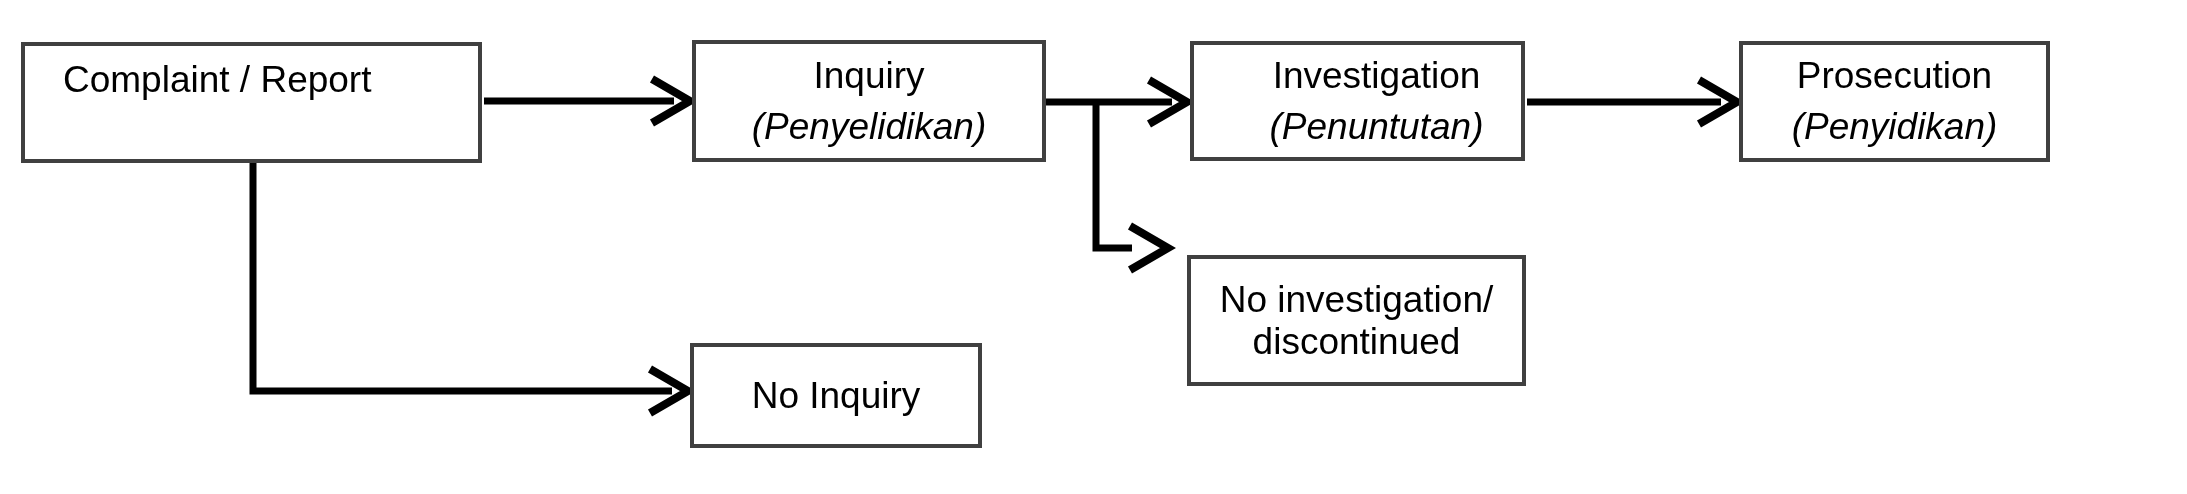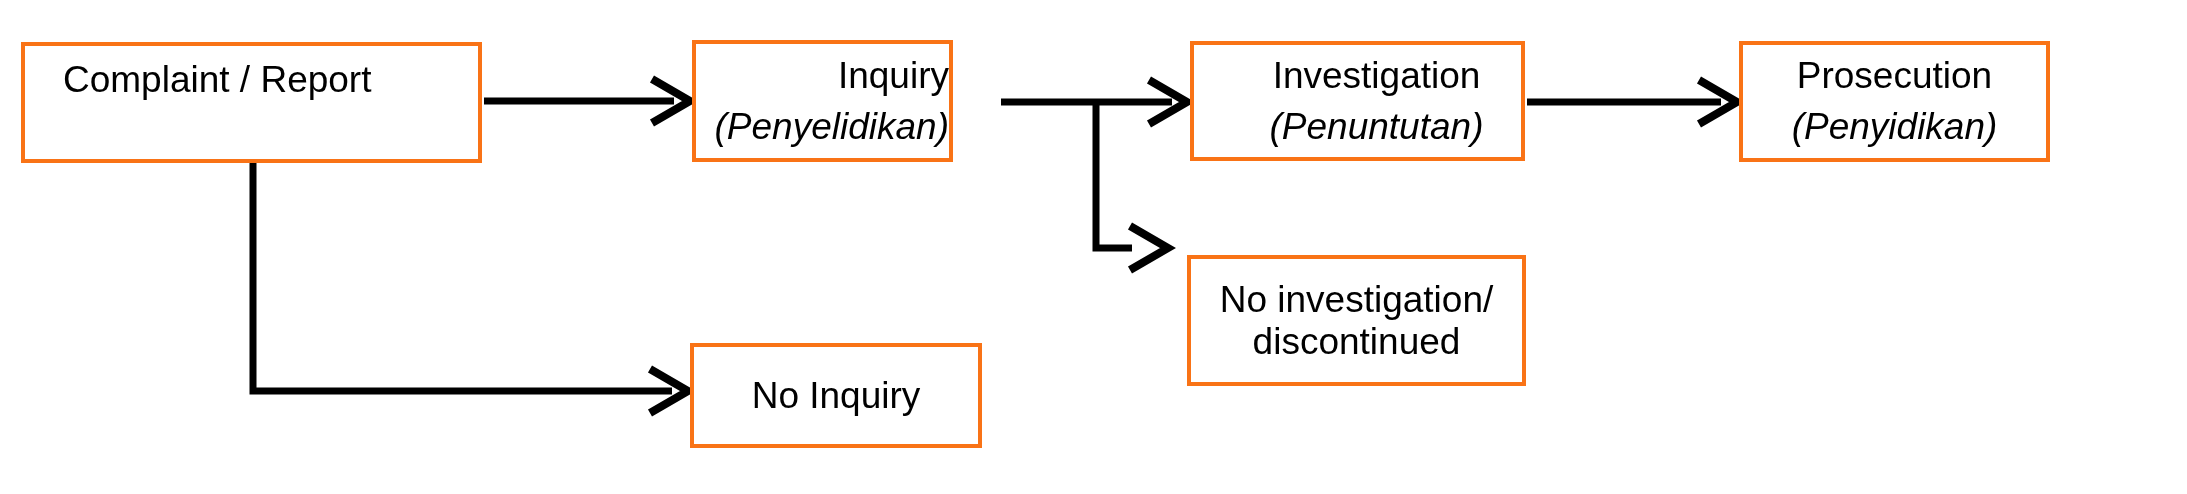--- a/index.html
+++ b/index.html
@@ -26,41 +26,41 @@
   }
   .arrows line, .arrows path, .arrows polyline {
     stroke: #000000;
     fill: none;
   }
   .shaft { stroke-width: 7px; }
   .chevron { stroke-width: 8px; stroke-linejoin: miter; }
   .node {
     position: absolute;
     box-sizing: border-box;
-    border: 4px solid #f97316;
+    border: 4px solid #404040;
     background: #ffffff;
     display: flex;
     flex-direction: column;
     justify-content: center;
     align-items: center;
     font-size: 37px;
     line-height: 42px;
     text-align: center;
     white-space: nowrap;
   }
   .node .ital { font-style: italic; margin-top: 9px; }
   #node-complaint {
     left: 21px; top: 42px; width: 461px; height: 121px;
     justify-content: flex-start;
     align-items: flex-start;
     padding: 13px 0 0 38px;
     text-align: left;
   }
   #node-inquiry {
-    left: 692px; top: 40px; width: 261px; height: 122px; align-items: flex-end;
+    left: 692px; top: 40px; width: 354px; height: 122px;
   }
   #node-investigation {
     left: 1190px; top: 41px; width: 335px; height: 120px;
     align-items: center;
     padding-left: 38px;
     text-align: left;
   }
   #node-prosecution {
     left: 1739px; top: 41px; width: 311px; height: 121px;
   }

